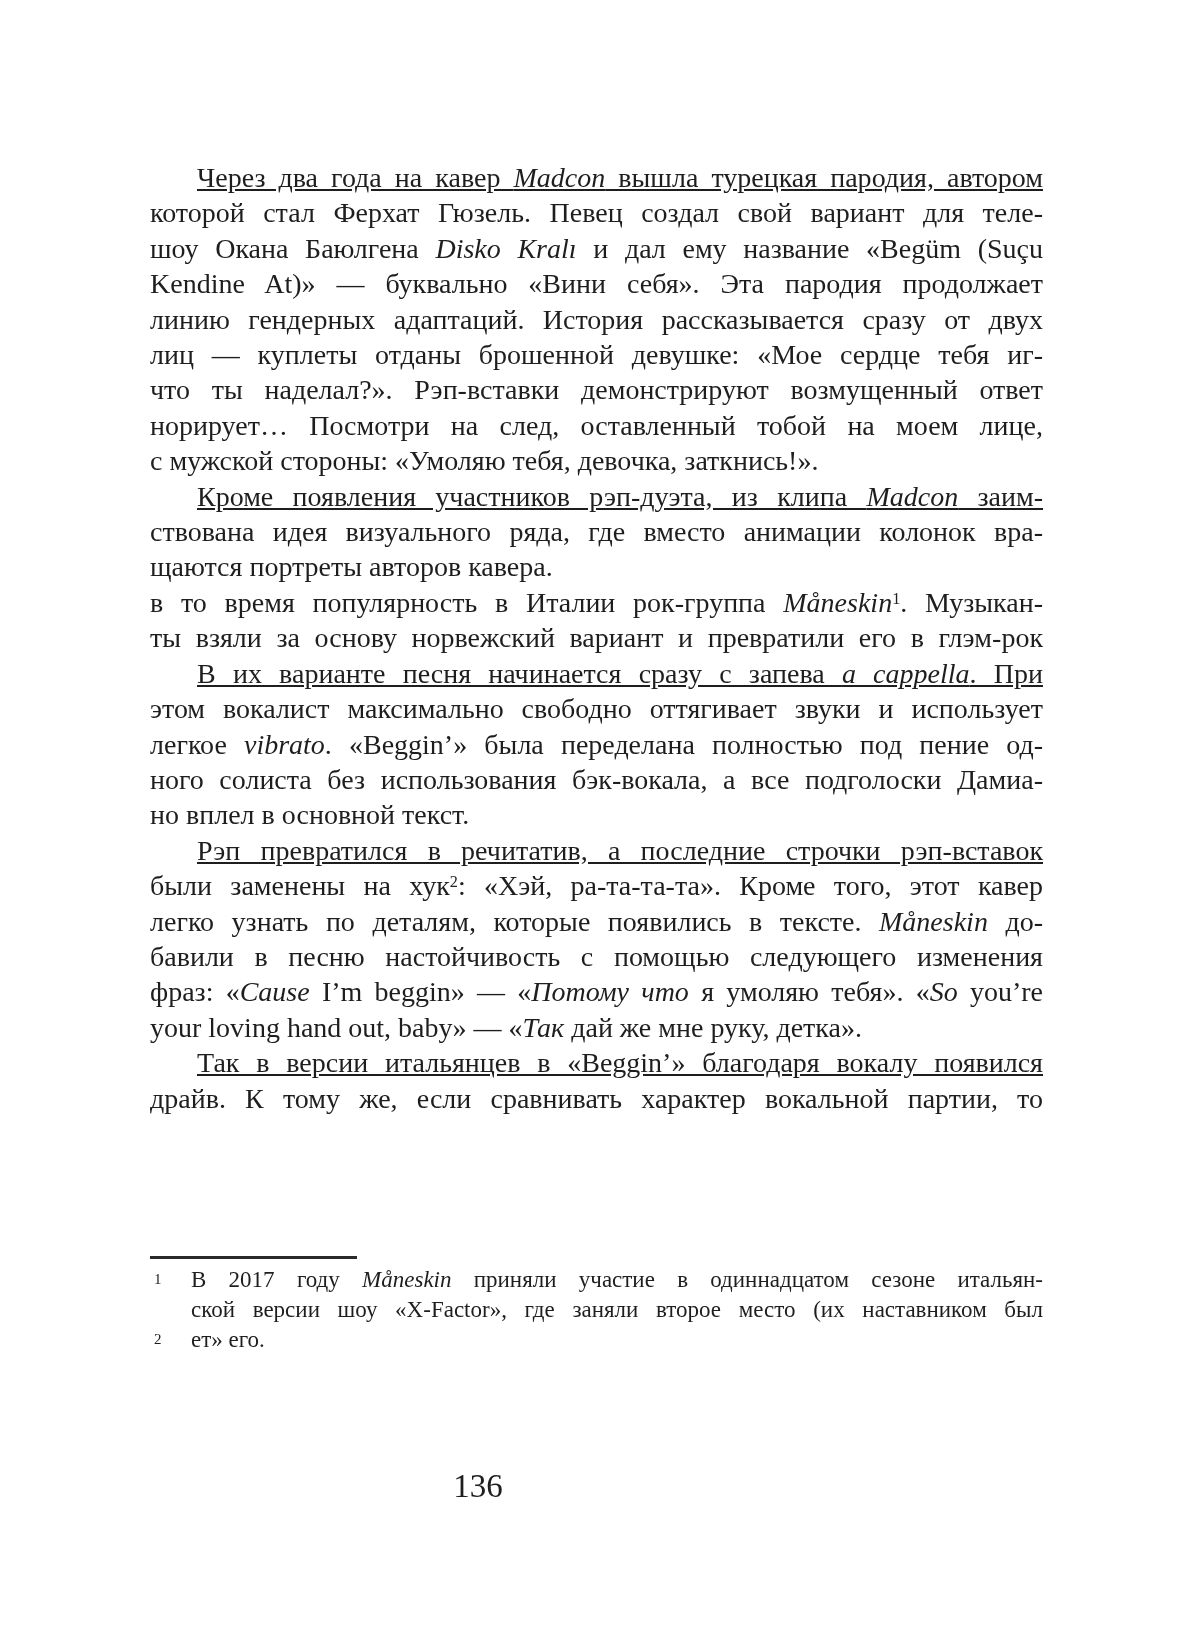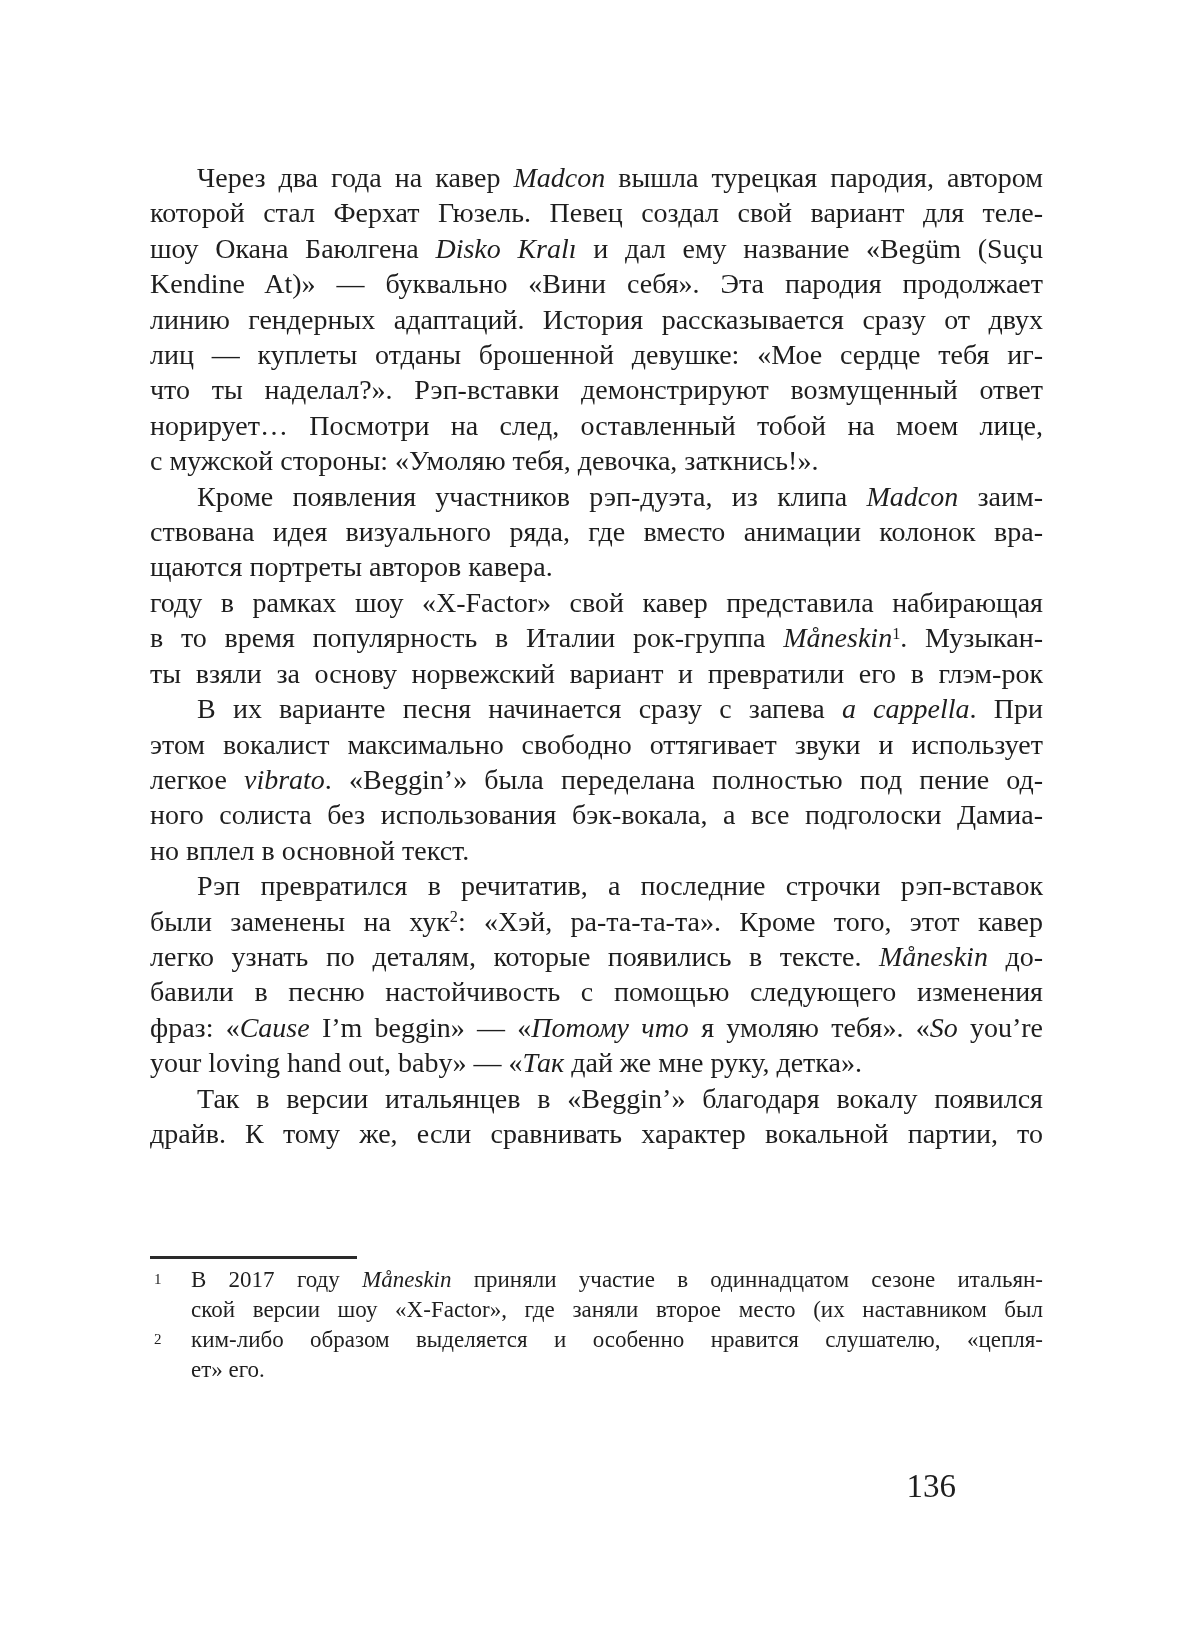--- a/index.html
+++ b/index.html
@@ -23,21 +23,21 @@
     top: 160px;
     width: 893px;
     font-size: 28px;
     line-height: 35.4px;
   }
   .line {
     text-align: justify;
     text-align-last: justify;
     text-justify: inter-word;
   }
-  .line.first { text-indent: 47px; }
+  .line.first { text-indent: 47px; text-decoration: underline; }
   .line.end   { text-align-last: left; }
   .it  { font-style: italic; }
   .sup {
     font-size: 0.58em;
     line-height: 0;
     position: relative;
     top: -0.5em;
   }
   .fn-sep {
     position: absolute;
@@ -61,21 +61,21 @@
     left: 4px;
     top: -1px;
     font-size: 15px;
     line-height: 30px;
   }
   .page-number {
     position: absolute;
     left: 0;
     top: 1468px;
     width: 956px;
-    text-align: right;
+    text-align: center;
     font-size: 33px;
   }
 </style>
 </head>
 <body>
 
 <div class="page">
   <main class="body-text" id="body-text">
       <div class="para">
         <div class="line first">Через два года на кавер <span class="it">Madcon</span> вышла турецкая пародия, автором</div>
@@ -87,21 +87,20 @@
         <div class="line">что ты наделал?». Рэп-вставки демонстрируют возмущенный ответ</div>
         <div class="line">норирует… Посмотри на след, оставленный тобой на моем лице,</div>
         <div class="line end">с мужской стороны: «Умоляю тебя, девочка, заткнись!».</div>
       </div>
       <div class="para">
         <div class="line first">Кроме появления участников рэп-дуэта, из клипа <span class="it">Madcon</span> заим-</div>
         <div class="line">ствована идея визуального ряда, где вместо анимации колонок вра-</div>
         <div class="line end">щаются портреты авторов кавера.</div>
       </div>
       <div class="para">
-        <div class="line">году в рамках шоу «X-Factor» свой кавер представила набирающая</div>
         <div class="line">в то время популярность в Италии рок-группа <span class="it">Måneskin</span><span class="sup">1</span>. Музыкан-</div>
         <div class="line">ты взяли за основу норвежский вариант и превратили его в глэм-рок</div>
       </div>
       <div class="para">
         <div class="line first">В их варианте песня начинается сразу с запева <span class="it">a cappella</span>. При</div>
         <div class="line">этом вокалист максимально свободно оттягивает звуки и использует</div>
         <div class="line">легкое <span class="it">vibrato</span>. «Beggin’» была переделана полностью под пение од-</div>
         <div class="line">ного солиста без использования бэк-вокала, а все подголоски Дамиа-</div>
         <div class="line end">но вплел в основной текст.</div>
       </div>
@@ -120,18 +119,17 @@
     </main>
   <div class="fn-sep"></div>
   <section class="footnotes" id="footnotes">
       <div class="fn-item">
         <span class="fn-marker">1</span>
         <div class="line">В 2017 году <span class="it">Måneskin</span> приняли участие в одиннадцатом сезоне итальян-</div>
         <div class="line">ской версии шоу «X-Factor», где заняли второе место (их наставником был</div>
       </div>
       <div class="fn-item">
         <span class="fn-marker">2</span>
-        <div class="line">ким-либо образом выделяется и особенно нравится слушателю, «цепля-</div>
         <div class="line end">ет» его.</div>
       </div>
     </section>
   <div class="page-number">136</div>
 </div>
 
 </body></html>

